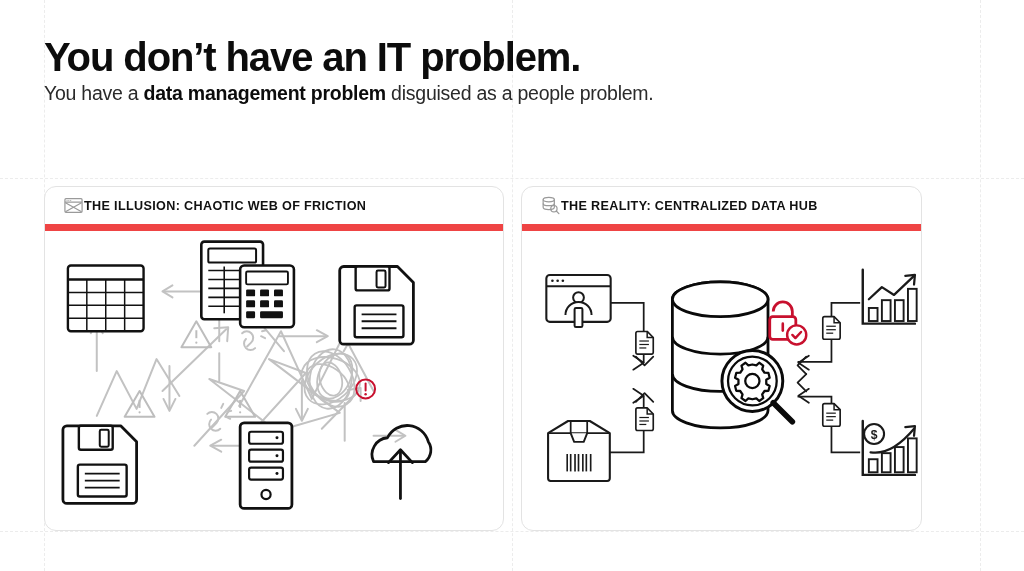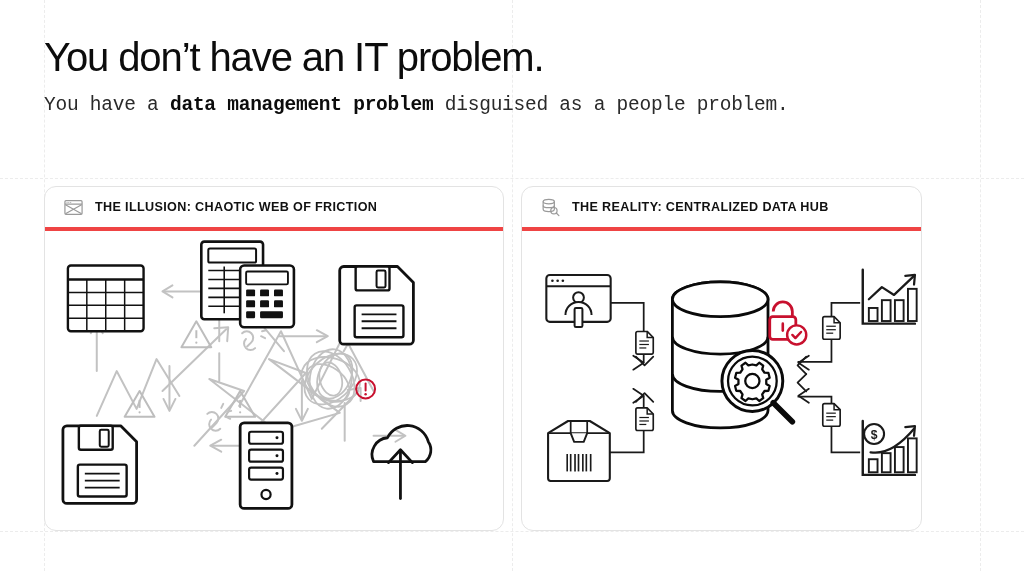--- a/index.html
+++ b/index.html
@@ -40,29 +40,28 @@
   
   #header {
     position: absolute;
     left: 44px;
     top: 36px;
     width: 920px;
     z-index: 2;
   }
   #headline {
     font-size: 40px;
-    font-weight: 400;
+    font-weight: 700;
     letter-spacing: -1.1px;
     color: #0c0c0c;
     line-height: 1.08;
     white-space: nowrap;
   }
   #subline-wrap {
-    margin-top: 12px;
-    font-family: Liberation Mono, monospace;
+    margin-top: 0;
   }
   .subline {
     font-size: 19.5px;
     font-weight: 400;
     color: #2a2a2a;
     line-height: 1.52;
     letter-spacing: -0.25px;
     white-space: nowrap;
   }
   .subline b { font-weight: 700; color: #0c0c0c; }
@@ -78,23 +77,22 @@
     z-index: 1;
     overflow: hidden;
   }
   #card-illusion { left: 44px;  width: 460px; }
   #card-reality  { left: 521px; width: 401px; }
 
   .card-header {
     height: 44px;
     display: flex;
     align-items: center;
-    gap: 11px;
     padding: 0 18px;
-    border-bottom: 4px solid #ef4444;
+    border-bottom: 7px solid #ef4444;
   }
   .card-header-icon {
     width: 21px;
     height: 21px;
     flex: 0 0 21px;
     display: block;
   }
   .card-title {
     font-size: 12.6px;
     font-weight: 700;

